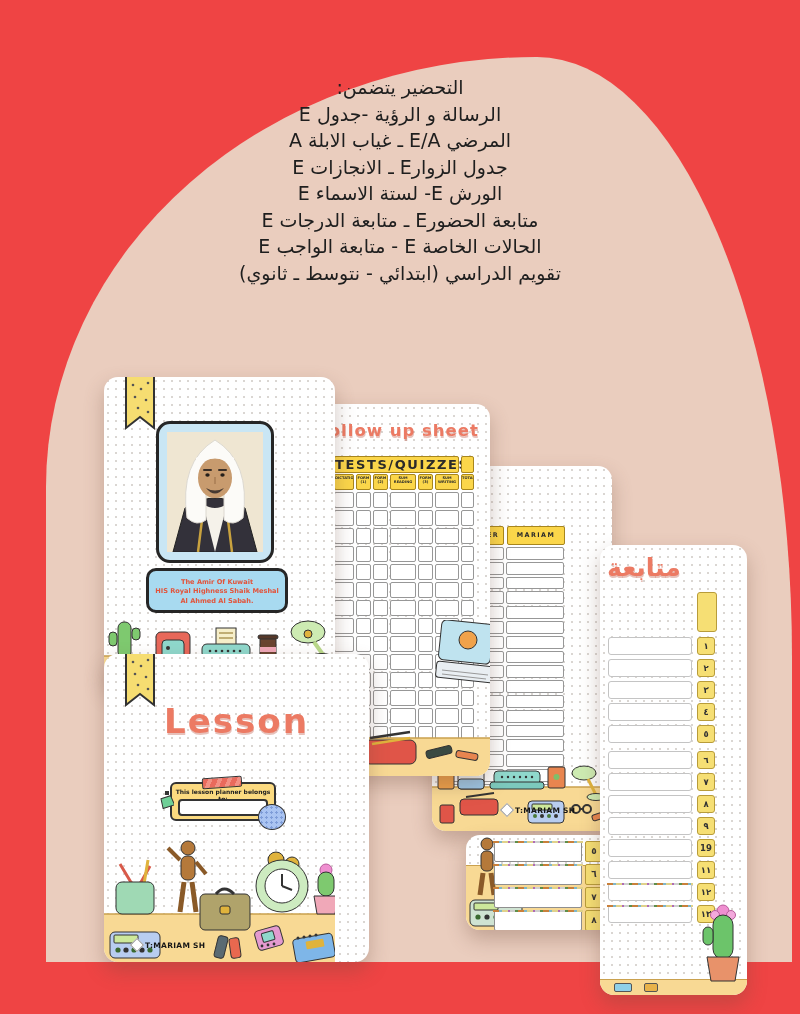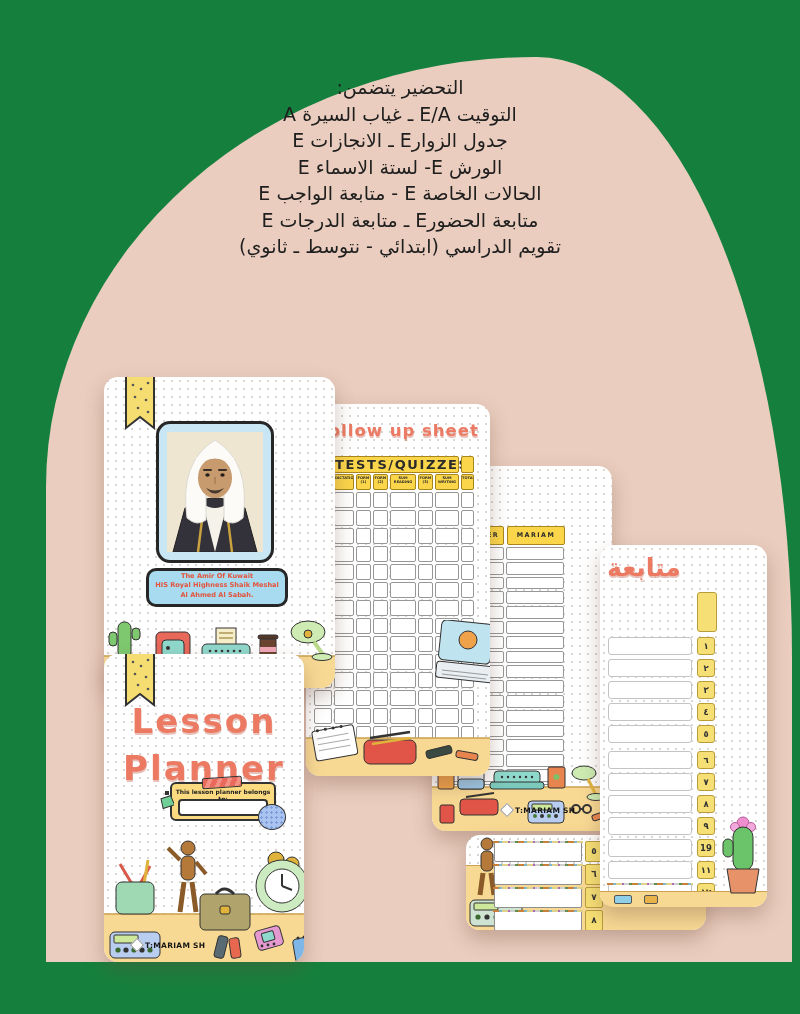--- a/index.html
+++ b/index.html
@@ -1,47 +1,47 @@
 <!DOCTYPE html>
 <html><head>
 <meta charset="utf-8">
 <style>
   html,body{margin:0;padding:0;background:#fff;}
-  .canvas{position:relative;width:800px;height:1014px;background:#15803d;overflow:hidden;
+  .canvas{position:relative;width:800px;height:1014px;background:#ef4444;overflow:hidden;
           font-family:"DejaVu Sans",sans-serif;}
   
   .arch{position:absolute;left:46px;top:57px;width:746px;height:905px;background:#eacdbe;
         border-radius:490px 255px 0 0 / 430px 600px 0 0;}
   
   .intro{position:absolute;left:100px;top:74px;width:600px;text-align:center;
          font-size:19px;line-height:26.5px;color:#1e1e1e;font-weight:500;z-index:1;}
   
   .card{position:absolute;background:#fff;border-radius:14px;overflow:hidden;
         box-shadow:0 9px 20px rgba(110,75,60,.32);
         background-image:radial-gradient(#dad6d2 0.9px, transparent 1.05px);
         background-size:8px 8px;}
   .amir{left:104px;top:377px;width:231px;height:311px;z-index:6;}
-  .lesson{left:104px;top:654px;width:200px;height:308px;z-index:7;}
+  .lesson{left:104px;top:654px;width:265px;height:308px;z-index:7;}
   .followup{left:306px;top:404px;width:184px;height:372px;z-index:5;}
   .logcard{left:432px;top:466px;width:180px;height:365px;z-index:2;}
   .stripcard{left:466px;top:835px;width:240px;height:95px;z-index:3;}
-  .mutabaa{left:600px;top:545px;width:147px;height:362px;z-index:4;padding-left:20px;}
+  .mutabaa{left:600px;top:545px;width:147px;height:450px;z-index:4;}
   .flag{position:absolute;left:20px;top:-1px;width:32px;height:56px;}
   .bubble{font-weight:800;color:#ec7a63;text-shadow:0.5px 1.5px 0 rgba(186,78,57,.35);}
   .deskband{position:absolute;left:0;bottom:0;}
   .brand{position:absolute;display:flex;align-items:center;gap:3px;font-size:7.5px;
          font-weight:bold;color:#151515;letter-spacing:.3px;}
   .brand-badge{width:8px;height:8px;background:#fff;border:1px solid #9a9a9a;transform:rotate(45deg);}
   
   .photo-frame{position:absolute;left:52px;top:44px;width:112px;height:136px;background:#c9e6f4;
                border:3px solid #262626;border-radius:14px;display:flex;align-items:center;
                justify-content:center;}
   .amir-caption{position:absolute;left:42px;top:191px;width:136px;height:32px;background:#a8daf0;
                 border:3px solid #262626;border-radius:10px;color:#e2543b;font-weight:bold;
-                font-size:6.6px;line-height:9.4px;text-align:center;padding-top:1px;}
+                font-size:6.6px;line-height:9.4px;text-align:center;padding-top:7px;}
   
   .lp-title{position:absolute;top:44px;left:0;width:100%;text-align:center;font-size:34px;
             line-height:47px;letter-spacing:2px;}
   .belongs{position:absolute;left:66px;top:128px;width:102px;height:35px;background:#fbda80;
            border:2px solid #333;border-radius:6px;}
   .belongs-label{font-size:6px;font-weight:bold;text-align:center;margin-top:4px;color:#222;}
   .belongs-input{position:absolute;left:6px;top:15px;width:86px;height:13px;background:#fff;
                  border:2px solid #333;border-radius:4px;}
   .washi{position:absolute;left:30px;top:-7px;width:38px;height:9px;border:1px solid #333;
          border-radius:2px;transform:rotate(-4deg);
@@ -109,25 +109,26 @@
      #b06ab5 15px 17px,#cfcfcf 17px 22px,#5f8f4a 22px 25px);}
 </style>
 </head>
 <body>
 
 <div class="canvas">
   <div class="arch"></div>
 
   <div class="intro" dir="rtl">
     <div>التحضير يتضمن:</div>
-    <div>التوقيت E/A ـ غياب السيرة A</div>
+    <div>الرسالة و الرؤية -جدول E</div>
+    <div>المرضي E/A ـ غياب الابلة A</div>
     <div>جدول الزوارE ـ الانجازات E</div>
     <div>الورش E- لستة الاسماء E</div>
+    <div>متابعة الحضورE ـ متابعة الدرجات E</div>
     <div>الحالات الخاصة E - متابعة الواجب E</div>
-    <div>متابعة الحضورE ـ متابعة الدرجات E</div>
     <div>تقويم الدراسي (ابتدائي - نتوسط ـ ثانوي)</div>
   </div>
 
   <div class="card logcard">
     <div class="log-table">
       <div class="log-head">
         <div class="log-hcell cut">TER</div>
         <div class="log-hcell">MARIAM</div>
       </div>
       <div class="log-rows" id="log-rows">
@@ -576,21 +577,20 @@
       <circle cx="9" cy="9" r="1.3" fill="#555"></circle>
         <circle cx="17" cy="13" r="1.3" fill="#555"></circle>
       <circle cx="24" cy="7" r="1.3" fill="#555"></circle>
         <circle cx="11" cy="21" r="1.3" fill="#555"></circle>
       <circle cx="22" cy="24" r="1.3" fill="#555"></circle>
         <circle cx="14" cy="32" r="1.3" fill="#555"></circle>
       <circle cx="24" cy="36" r="1.3" fill="#555"></circle>
     </svg>
     <div class="lp-title bubble">
       <div>Lesson</div>
-      <div>Planner</div>
     </div>
     <div class="belongs">
       <div class="washi"></div>
       <div class="belongs-label">This lesson planner belongs to:</div>
       <div class="belongs-input"></div>
       <svg class="bottle" viewBox="0 0 14 18">
         <rect x="5" y="0" width="4" height="4" fill="#333"></rect>
         <path d="M2,6 L12,6 L13,16 L1,16 Z" fill="#6fcf97" stroke="#333" transform="rotate(-18 7 10)"></path>
       </svg>
       <div class="puff"></div>

